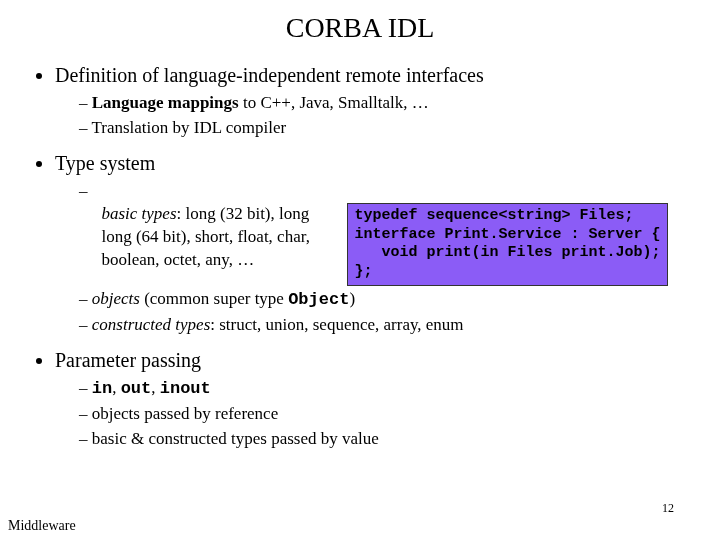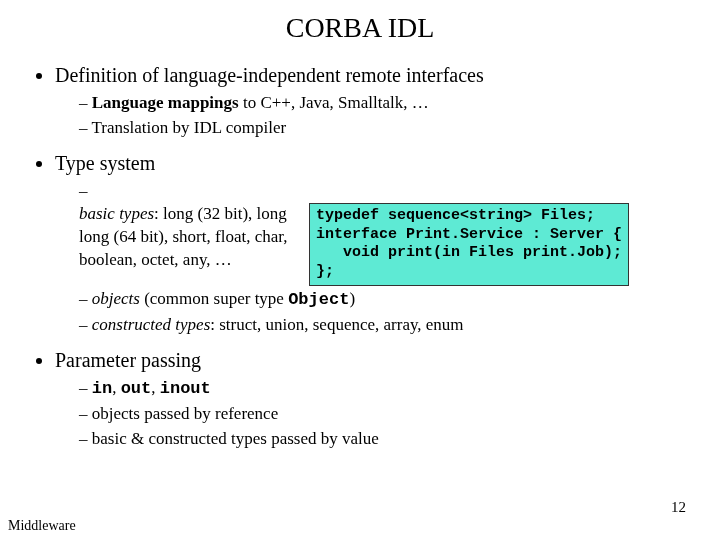--- a/index.html
+++ b/index.html
@@ -48,48 +48,49 @@
   }
   ul.level2 > li::before {
     content: "– ";
   }
   .bold { font-weight: bold; }
   .italic { font-style: italic; }
   .mono { font-family: "Courier New", Courier, monospace; font-weight: bold; }
   .wrap-row {
     display: flex;
     align-items: flex-start;
-    gap: 0;
+    gap: 16px;
+    justify-content: center;
   }
   .wrap-text {
     flex: 0 0 auto;
     max-width: 230px;
   }
   .code-box {
-    background: #5eead4;
+    background: #8b5cf6;
     border: 1px solid #333;
     font-family: "Courier New", Courier, monospace;
     font-weight: bold;
     font-size: 15px;
     line-height: 1.25;
     padding: 3px 6px;
     white-space: pre;
     flex: 0 0 auto;
   }
   .footer-left {
     position: absolute;
     left: 8px;
     bottom: 6px;
     font-size: 14px;
   }
   .page-number {
     position: absolute;
-    right: 34px;
+    right: 46px;
     bottom: 24px;
-    font-size: 15px;
+    font-size: 12px;
   }
 </style>
 </head>
 <body>
 
 <div class="slide">
   <div class="title">CORBA IDL</div>
 
   <ul class="level1">
     <li>

